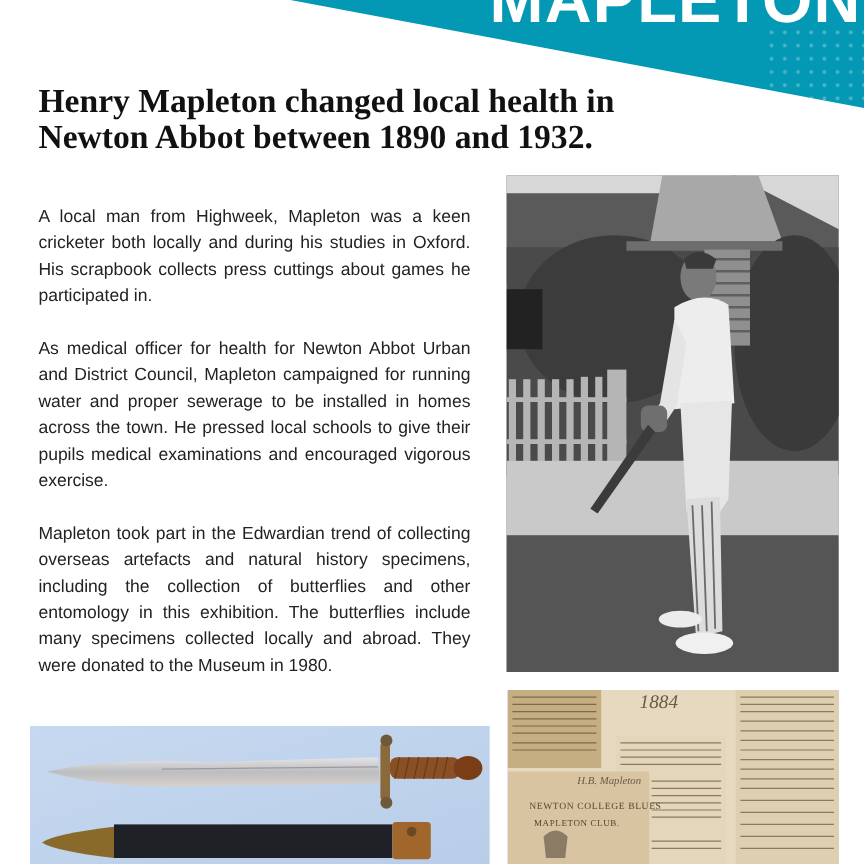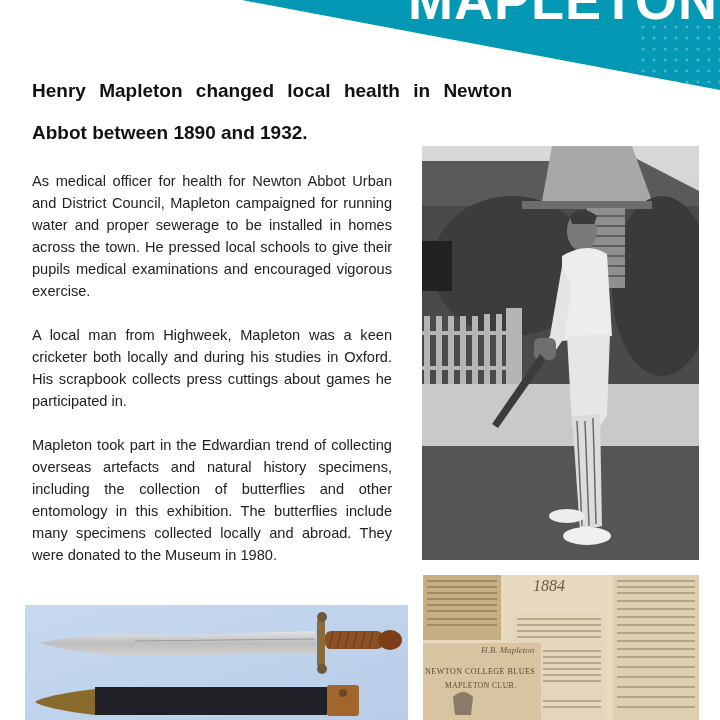--- a/index.html
+++ b/index.html
@@ -13,22 +13,22 @@
     .banner svg { position: absolute; left: 0; top: 0; }
     .banner-title {
       position: absolute; left: 408px; top: -27px;
       font-family: "Liberation Sans", sans-serif; font-weight: 700;
       font-size: 54px; letter-spacing: 1px; color: #ffffff; line-height: 54px;
       white-space: nowrap;
     }
 
     .headline {
       position: absolute; left: 32px; top: 70px; width: 480px;
-      font-family: Liberation Sans, sans-serif; font-weight: 700;
-      font-size: 19px; line-height: 42px; color: #111111;
+      font-family: Liberation Serif, serif; font-weight: 700;
+      font-size: 28px; line-height: 30px; color: #111111;
       text-align: justify; text-align-last: left;
     }
 
     .body-text {
       position: absolute; left: 32px; top: 170px; width: 360px;
       font-family: "Liberation Sans", sans-serif; font-size: 14.6px;
       line-height: 22px; color: #222222;
     }
     .body-text p { text-align: justify; margin-bottom: 22px; }
 
@@ -61,22 +61,22 @@
     </defs>
     <polygon points="242,0 720,0 720,90" fill="#0398b3"></polygon>
     <polygon points="640,24 720,24 720,90 640,76" fill="url(#dots)"></polygon>
   </svg>
   <div class="banner-title">MAPLETON</div>
 </div>
 
 <h1 class="headline">Henry Mapleton changed local health in Newton Abbot between 1890 and 1932.</h1>
 
 <div class="body-text">
+  <p>A local man from Highweek, Mapleton was a keen cricketer both locally and during his studies in Oxford. His scrapbook collects press cuttings about games he participated in.</p>
   <p>As medical officer for health for Newton Abbot Urban and District Council, Mapleton campaigned for running water and proper sewerage to be installed in homes across the town. He pressed local schools to give their pupils medical examinations and encouraged vigorous exercise.</p>
-  <p>A local man from Highweek, Mapleton was a keen cricketer both locally and during his studies in Oxford. His scrapbook collects press cuttings about games he participated in.</p>
   <p>Mapleton took part in the Edwardian trend of collecting overseas artefacts and natural history specimens, including the collection of butterflies and other entomology in this exhibition. The butterflies include many specimens collected locally and abroad. They were donated to the Museum in 1980.</p>
 </div>
 
 <div class="photo">
   <svg width="277" height="414" viewBox="0 0 277 414">
     <defs>
       <linearGradient id="sky" x1="0" y1="0" x2="0" y2="1">
         <stop offset="0" stop-color="#d8d8d8"></stop>
           <stop offset="1" stop-color="#bdbdbd"></stop>
       </linearGradient>
@@ -189,21 +189,21 @@
         <line x1="120" y1="106" x2="178" y2="106"></line>
       <line x1="120" y1="126" x2="178" y2="126"></line>
         <line x1="120" y1="132" x2="178" y2="132"></line>
     </g>
 
     <rect x="0" y="68" width="118" height="77" fill="#d8c4a0"></rect>
     <path d="M30 122 Q40 112 50 122 L48 140 L32 140 Z" fill="#8a7a66"></path>
   </svg>
   <div class="img-caption" style="left:110px; top:2px; font-size:16px; font-style:italic; color:#6b5a48;">1884</div>
   <div class="img-caption" style="left:58px; top:70px; font-size:9px; font-style:italic; color:#6b5a48;">H.B. Mapleton</div>
-  <div class="img-caption" style="left:2px; top:92px; font-size:8px; letter-spacing:0.5px;text-align:right;">NEWTON COLLEGE BLUES</div>
+  <div class="img-caption" style="left:18px; top:92px; font-size:8px; letter-spacing:0.5px;text-align:right;">NEWTON COLLEGE BLUES</div>
   <div class="img-caption" style="left:22px; top:106px; font-size:7.5px; letter-spacing:0.5px;">MAPLETON CLUB.</div>
 </div>
 
 <div class="sword">
   <svg width="383" height="115" viewBox="0 0 383 115">
     <defs>
       <linearGradient id="bg" x1="0" y1="0" x2="1" y2="1">
         <stop offset="0" stop-color="#c7d9f0"></stop>
           <stop offset="1" stop-color="#b9cde9"></stop>
       </linearGradient>

